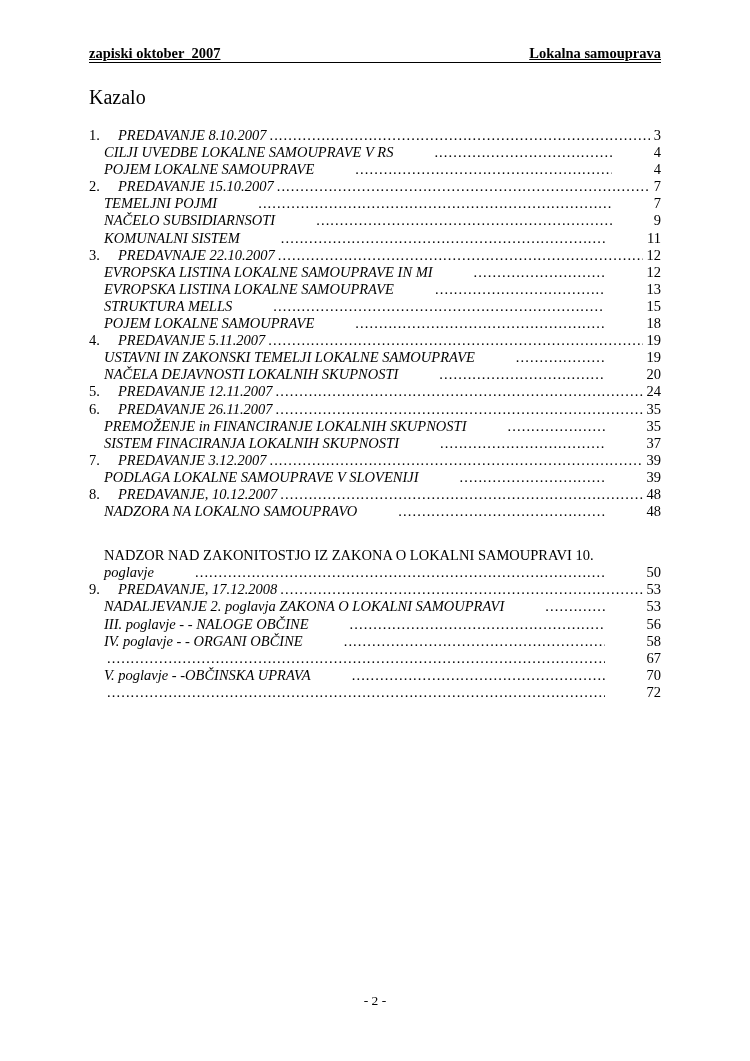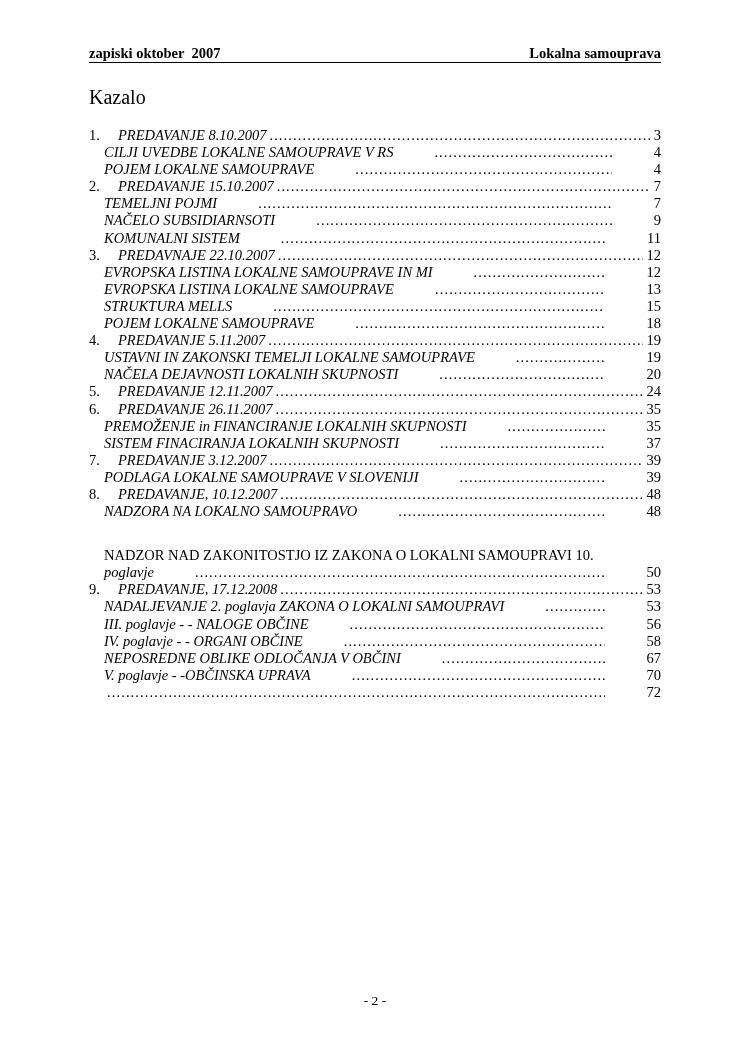--- a/index.html
+++ b/index.html
@@ -28,20 +28,21 @@
     display: flex;
     justify-content: space-between;
     align-items: baseline;
     border-bottom: 1.5px solid #000000;
     padding-bottom: 1px;
     font-size: 14.5px;
     font-weight: bold;
     line-height: 15px;
   }
   .doc-header span {
+    text-decoration: underline;
     white-space: pre;
   }
   .doc-title {
     position: absolute;
     left: 89px;
     top: 85px;
     font-size: 20px;
     line-height: 24px;
   }
   .toc {
@@ -387,21 +388,20 @@
       <span class="label">IV. poglavje - - ORGANI OBČINE</span>
       <span class="dots">................................................................................................................................................................................................................................................................................................................................................................................................................</span>
       <span class="pagenum">58</span>
     </div>
   </div>
 
   <div class="toc-entry sub">
 
     <div class="toc-row">
 
-      <span class="label">NEPOSREDNE OBLIKE ODLOČANJA V OBČINI</span>
       <span class="dots">................................................................................................................................................................................................................................................................................................................................................................................................................</span>
       <span class="pagenum">67</span>
     </div>
   </div>
 
   <div class="toc-entry sub">
 
     <div class="toc-row">
 
       <span class="label">V. poglavje - -OBČINSKA UPRAVA</span>

